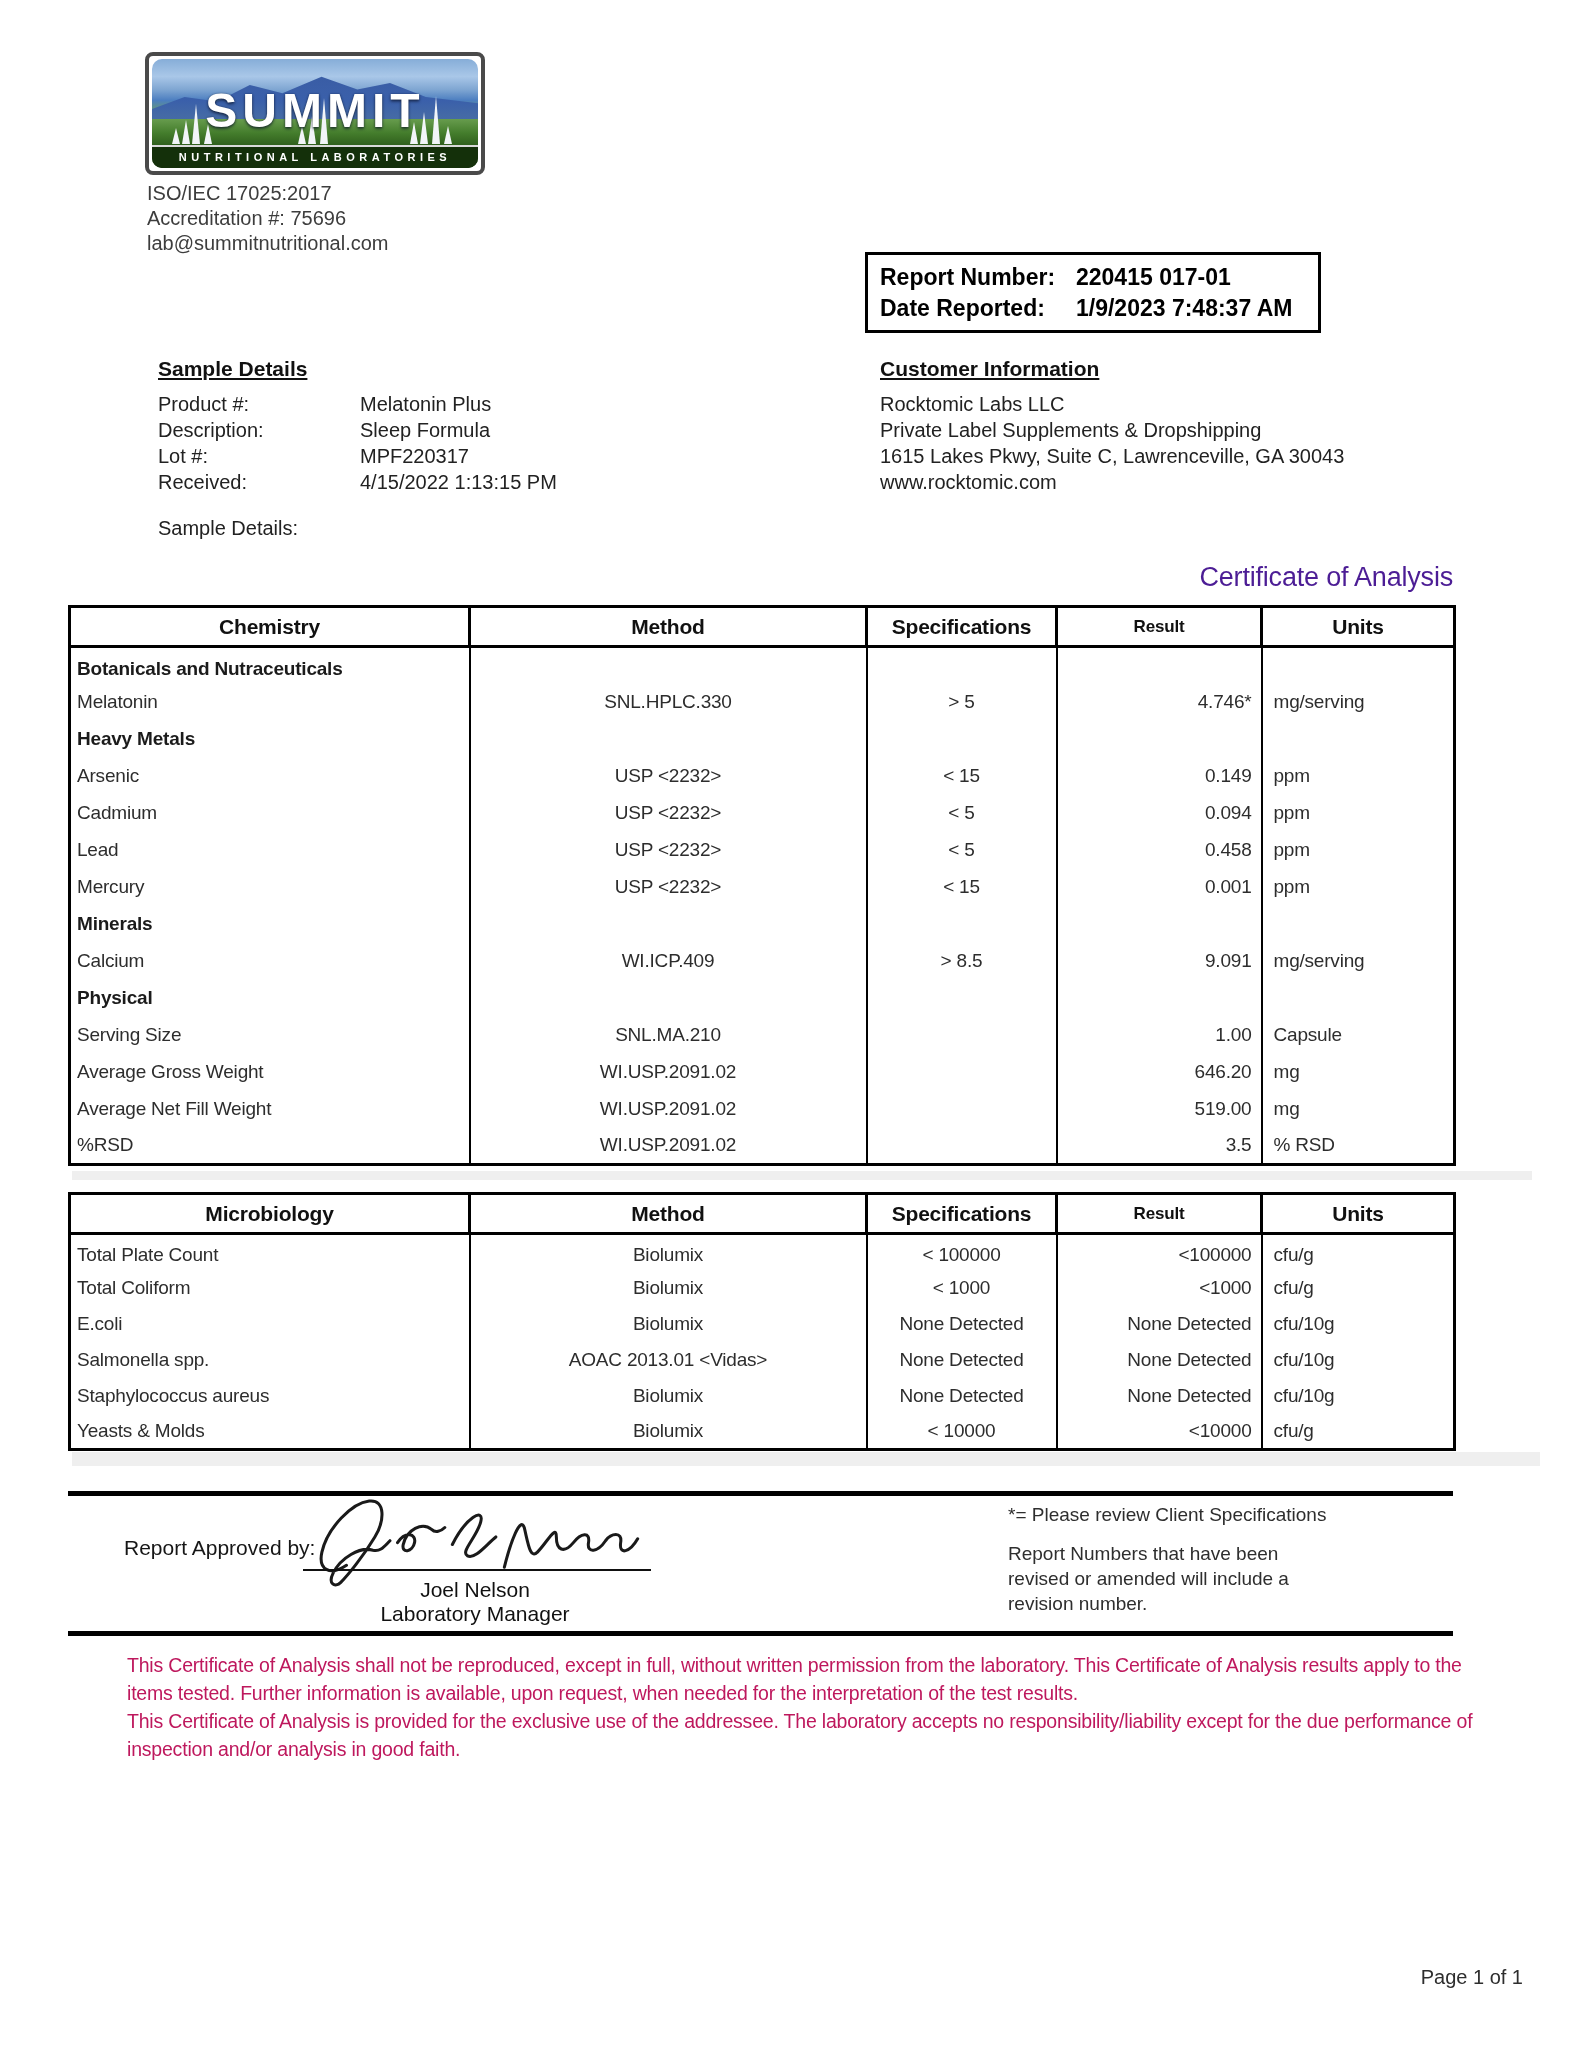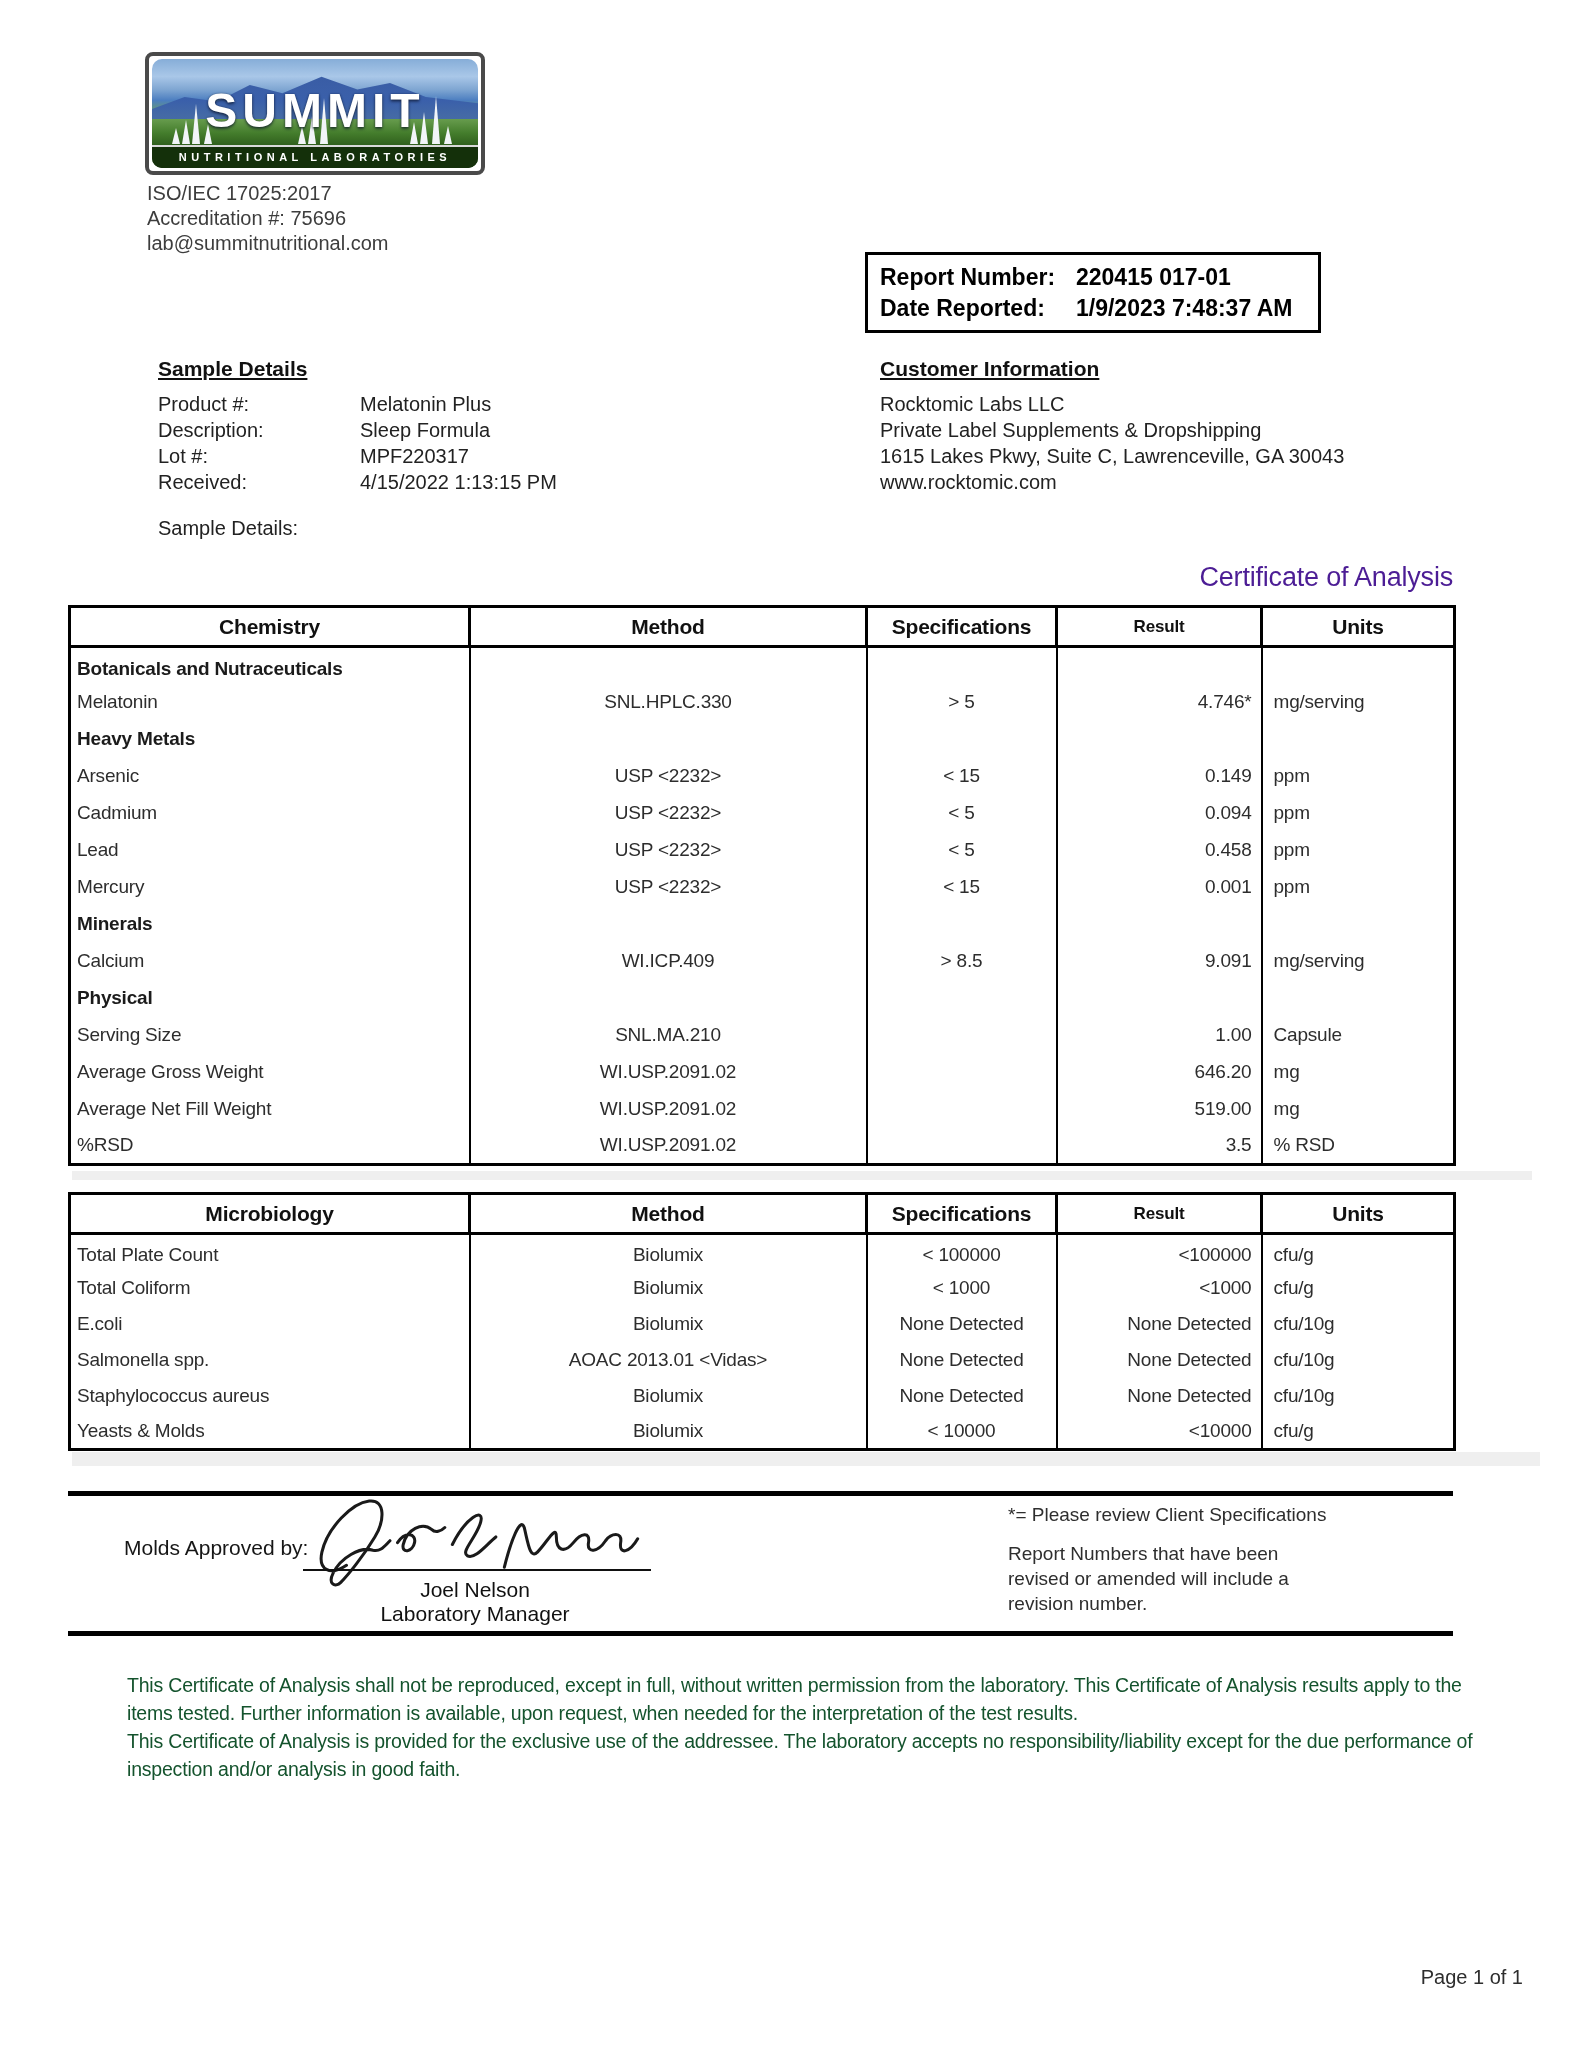--- a/index.html
+++ b/index.html
@@ -88,21 +88,21 @@
   .sig-line { position:absolute; left:303px; top:1569px; width:348px; height:2px; background:#111; }
   .sig-name { position:absolute; left:325px; top:1578px; width:300px; text-align:center;
           font-size:21px; color:#111; }
   .sig-role { position:absolute; left:325px; top:1602px; width:300px; text-align:center;
           font-size:21px; color:#111; }
   .asterisk-note { position:absolute; left:1008px; top:1504px; font-size:19px; color:#2e2e2e; }
   .revision-note { position:absolute; left:1008px; top:1541px; width:308px;
           font-size:19px; line-height:25px; color:#2e2e2e; }
 
   .disclaimer { position:absolute; left:127px; top:1651px; width:1350px;
-          font-size:19.5px; line-height:28px; color:#14532d; letter-spacing:-0.2px;margin-top:20px; }
+          font-size:19.5px; line-height:28px; color:#be185d; letter-spacing:-0.2px; }
 
   .footer-address { position:absolute; left:0; right:0; top:1930px; text-align:center;
           font-size:17px; font-weight:700; letter-spacing:4.5px; color:#44519f;
           text-transform:uppercase; }
   .page-num { position:absolute; right:60px; top:1966px; font-size:20px; color:#2e2e2e; }
 </style>
 </head>
 <body>
 
 <div class="page">
@@ -361,21 +361,21 @@
           <td class="c3">&lt;10000</td>
           <td class="c4">cfu/g</td>
         </tr>
       </tbody>
   </table>
 
   <div class="gray-strip strip2"></div>
 
   <div class="rule rule-top"></div>
 
-  <div class="approved-lbl">Molds Approved by:</div>
+  <div class="approved-lbl">Report Approved by:</div>
 
   <svg class="sig-svg" viewBox="0 0 350 110" fill="none" stroke="#1a1a1a" stroke-width="3.2" stroke-linecap="round" stroke-linejoin="round">
     <path d="M38,86 C20,98 8,90 12,72 C18,46 44,20 62,18 C80,16 78,40 68,56 C56,76 40,96 32,104 C26,110 18,106 24,94 C32,78 52,66 66,70 C74,72 78,66 84,60"></path>
     <path d="M92,62 C100,50 112,52 110,62 C108,72 96,74 98,64 C102,48 118,40 128,48 C132,52 138,50 142,46"></path>
     <path d="M150,64 C164,36 184,24 180,40 C176,56 158,72 166,76 C174,80 186,64 196,56"></path>
     <path d="M205,88 C212,60 222,34 226,46 C230,62 232,80 240,72 C250,62 260,42 260,56 C260,70 268,74 278,62 C286,52 296,50 294,62 C292,74 304,72 312,60 C318,52 330,50 328,62 C326,76 338,72 346,58"></path>
   </svg>
   <div class="sig-line"></div>
   <div class="sig-name">Joel Nelson</div>
   <div class="sig-role">Laboratory Manager</div>

